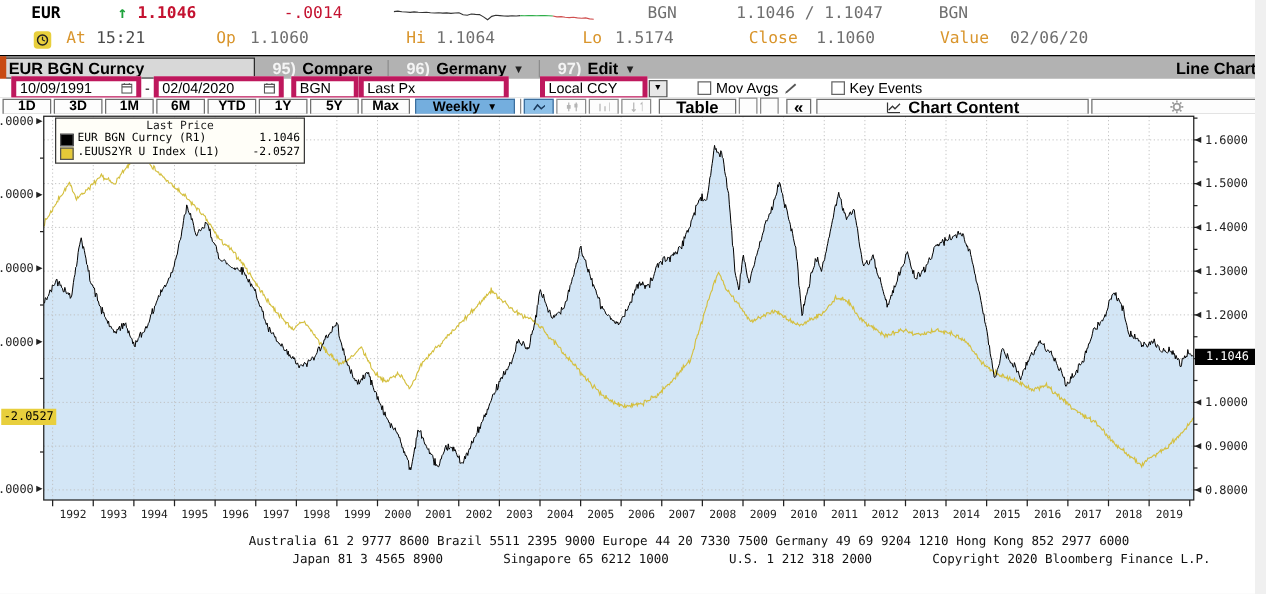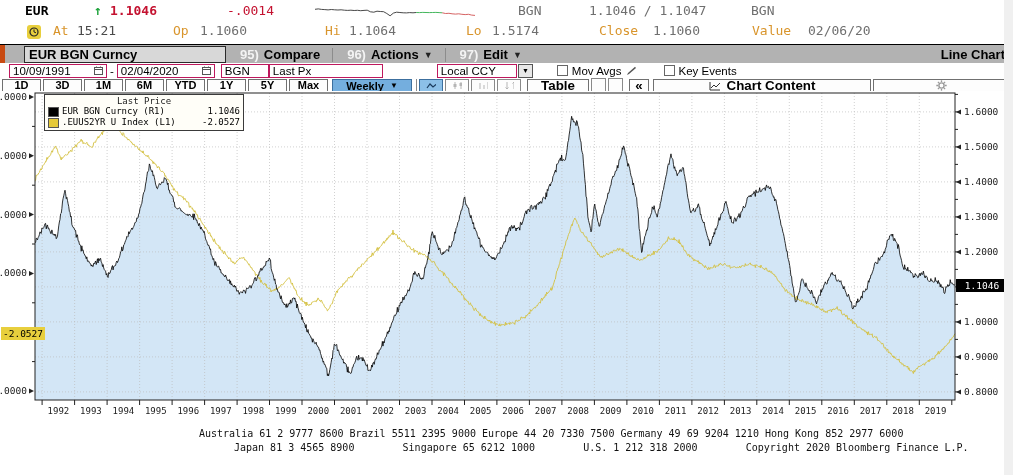--- a/index.html
+++ b/index.html
@@ -16,32 +16,32 @@
   .q-chg{color:#c41230;}
   .q-gray{color:#6f6f6f;}
   .q-lbl{color:#d9952c;}
   .clockbox{position:absolute;width:14px;height:14px;background:#e8cf3d;border-radius:3px;
             display:flex;align-items:center;justify-content:center;}
 
   
   .titlebar{position:absolute;left:0;top:44px;width:1013px;height:19px;background:#b2b2b2;
             border-top:1px solid #000;display:flex;align-items:center;font-size:13px;}
   .redtab{position:absolute;left:0;top:0;width:5px;height:19px;background:#c84a12;}
-  .secbox{margin-left:24px;width:196px;height:15px;background:#d8d8d8;border:1px solid #2a2a2a;
+  .secbox{margin-left:2px;width:196px;height:15px;background:#d8d8d8;border:1px solid #2a2a2a;
           font-weight:bold;padding-left:4px;line-height:15px;}
   .menuitem{display:flex;align-items:center;margin-left:14px;font-weight:bold;cursor:default;}
   .menunum{color:#f4f4f4;font-weight:bold;margin-right:5px;}
   .menucaret{font-size:9px;margin-left:5px;color:#222;}
   .menudiv{width:1px;height:14px;background:#8c8c8c;margin-left:12px;}
   .chartmode{position:absolute;right:8px;font-weight:bold;}
 
   
   .filterrow{position:absolute;left:0;top:63px;width:1013px;height:15px;background:#fff;
              border-bottom:1px solid #9a9a9a;display:flex;align-items:center;font-size:11.5px;}
-  .fbox{height:12px;border:1px solid #be185d;background:#fff;display:flex;align-items:center;
+  .fbox{height:12px;border:4px solid #be185d;background:#fff;display:flex;align-items:center;
         padding:0 3px;line-height:12px;white-space:nowrap;}
   .cb{width:9px;height:9px;border:1px solid #666;background:#fff;display:inline-block;margin-right:4px;}
   .dd-btn{width:13px;height:12px;border:1px solid #555;background:#e8e8e8;font-size:7px;
           display:flex;align-items:center;justify-content:center;margin-left:1px;}
 
   
   .periodrow{position:absolute;left:0;top:78px;width:1013px;height:15px;background:#fff;
              display:flex;align-items:center;font-size:11px;}
   .pbtn{height:13px;border:1px solid #707070;background:#fdfdfd;font-size:11px;font-weight:bold;
         font-family:"Liberation Sans",sans-serif;padding:0;margin-left:2px;min-width:39px;line-height:11px;}
@@ -116,21 +116,21 @@
   <div class="titlebar">
     <span class="redtab"></span>
     <span class="secbox">EUR BGN Curncy</span>
     <span class="menuitem">
       <span class="menunum">95)</span>
       <span>Compare</span>
     </span>
     <span class="menudiv"></span>
     <span class="menuitem">
       <span class="menunum">96)</span>
-      <span>Actions</span>
+      <span>Germany</span>
       <span class="menucaret">▼</span>
     </span>
     <span class="menudiv"></span>
     <span class="menuitem">
       <span class="menunum">97)</span>
       <span>Edit</span>
       <span class="menucaret">▼</span>
     </span>
     <span class="chartmode">Line Chart</span>
   </div>
@@ -150,21 +150,21 @@
       <span>02/04/2020</span>
       <svg width="9" height="9" viewBox="0 0 9 9">
           <rect x="0.5" y="1.5" width="8" height="7" fill="none" stroke="#555"></rect>
           <line x1="0.5" y1="3.5" x2="8.5" y2="3.5" stroke="#555"></line>
           <line x1="2.5" y1="0.5" x2="2.5" y2="2" stroke="#555"></line>
           <line x1="6.5" y1="0.5" x2="6.5" y2="2" stroke="#555"></line>
         </svg>
     </span>
     <span class="fbox" style="margin-left:6px;width:40px;">BGN</span>
     <span class="fbox" style="width:106px;">Last Px</span>
-    <span class="fbox" style="margin-left:54px;width:72px;">Local CCY</span>
+    <span class="fbox" style="margin-left:25px;width:72px;">Local CCY</span>
     <span class="dd-btn">▼</span>
     <span style="margin-left:24px;display:flex;align-items:center;">
       <span class="cb"></span>
       <span>Mov Avgs</span>
       <svg width="12" height="10" viewBox="0 0 12 10" style="margin-left:4px;">
           <path d="M1 9 L3 8 L10 2 L9 0.8 L2 7 Z" fill="#555"></path>
         </svg>
     </span>
     <span style="margin-left:26px;display:flex;align-items:center;">
       <span class="cb"></span>

